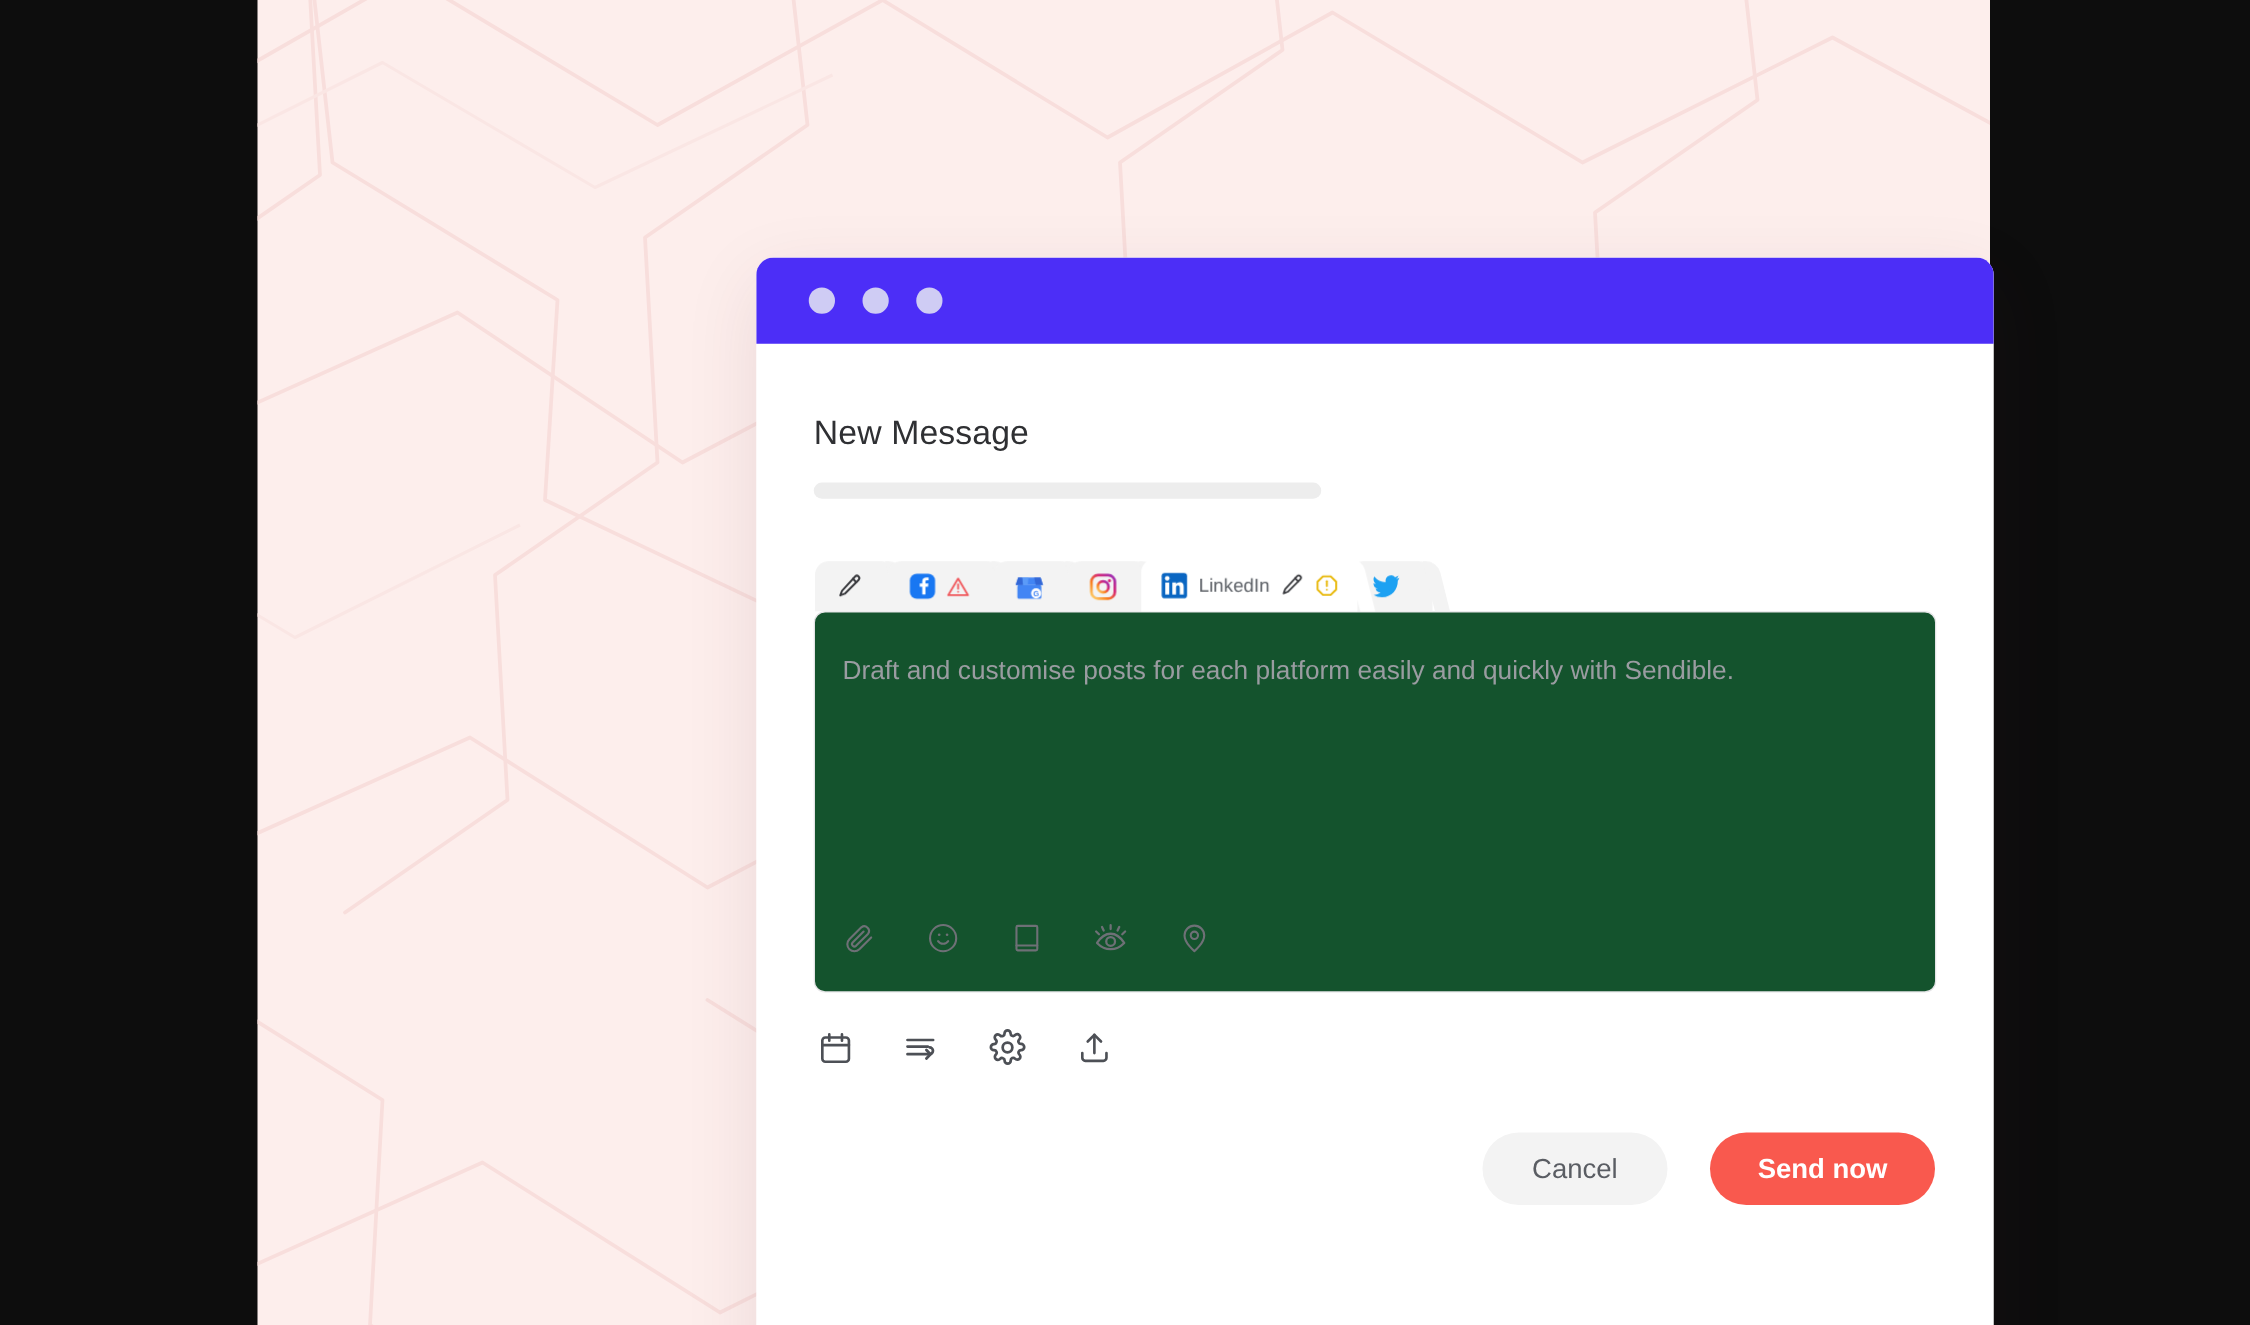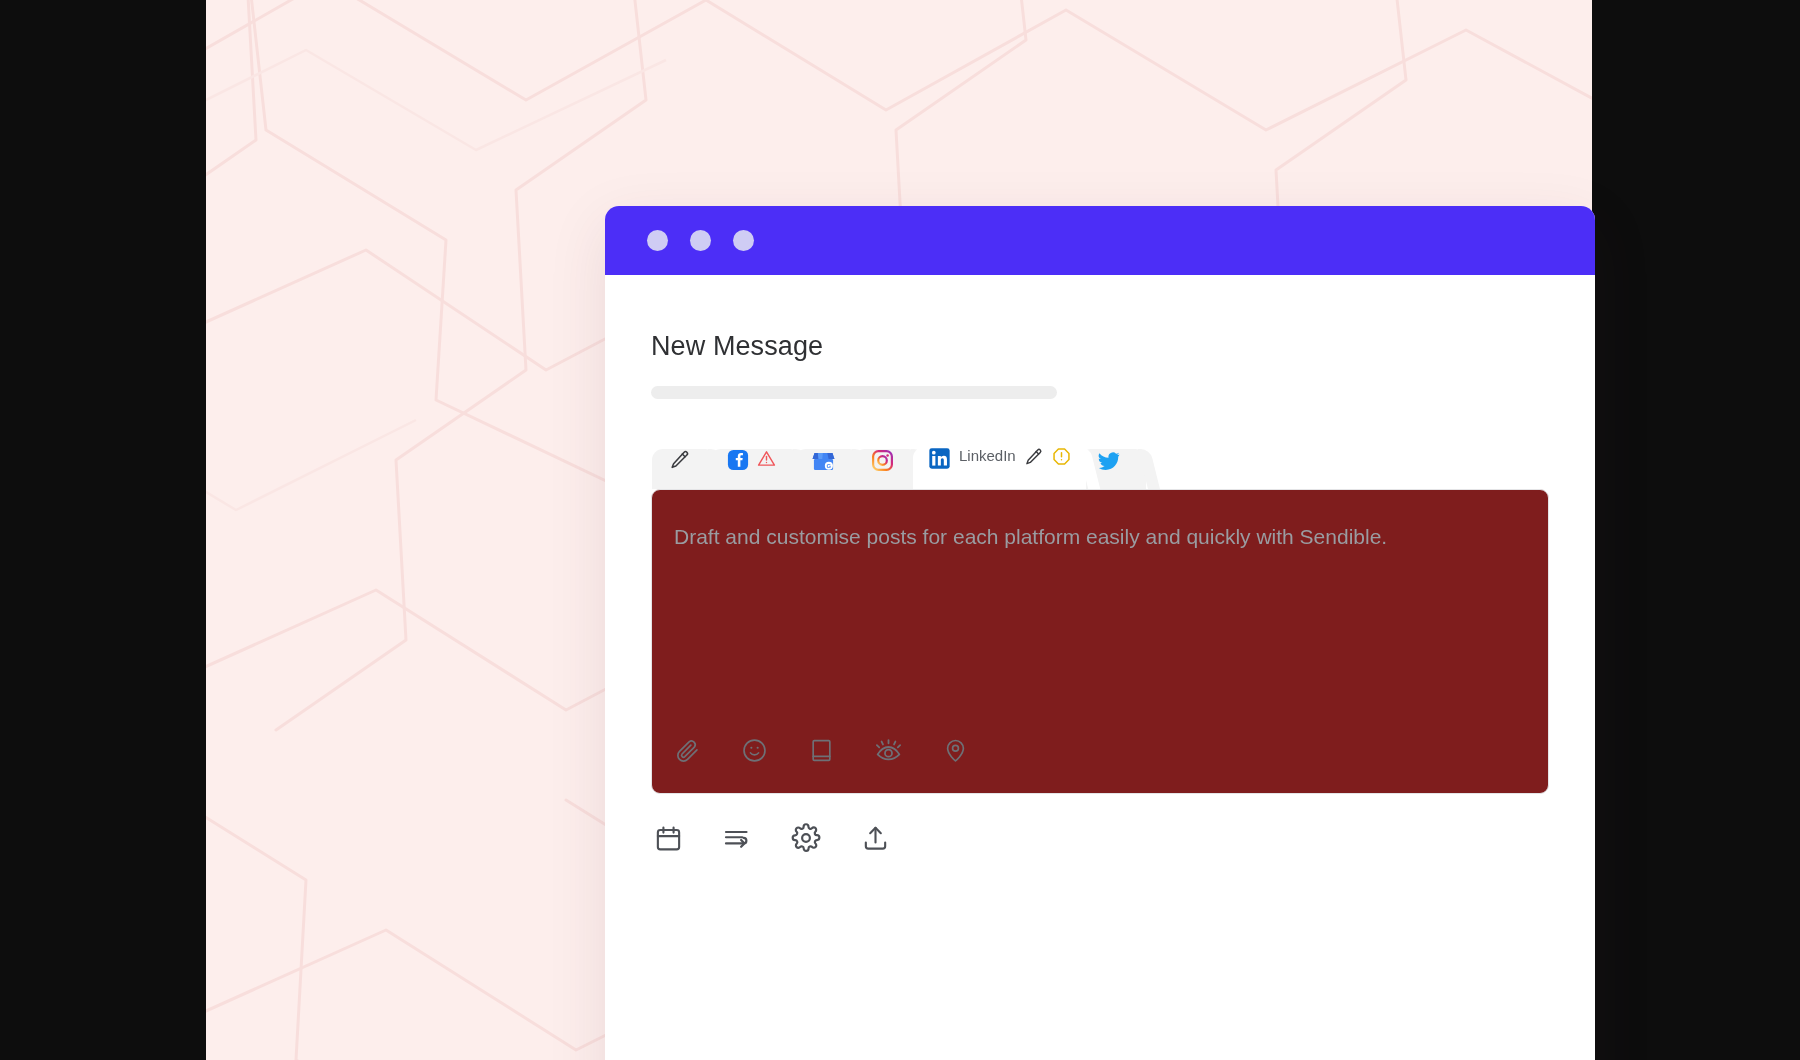--- a/index.html
+++ b/index.html
@@ -91,20 +91,21 @@
   #tabstrip {
     margin-top: 48px;
     display: flex;
     align-items: flex-end;
     height: 42px;
     padding-left: 1px;
   }
   .tab {
     height: 40px;
     display: flex;
+    align-items: center;
     gap: 8px;
     padding: 0 17px;
     background: #f3f3f3;
     border-radius: 11px 11px 0 0;
     margin-right: -6px;
     position: relative;
     box-sizing: border-box;
     transform: perspective(60px) rotateX(0deg);
   }
   .tab::after {
@@ -136,21 +137,21 @@
   }
   .tab svg { display: block; }
 
   
   #composebox {
     margin-top: 0;
     border: 1px solid #e4e4e6;
     border-radius: 9px;
     height: 305px;
     position: relative;
-    background: #7f1d1d;
+    background: #14532d;
     box-sizing: border-box;
   }
   #placeholder {
     position: absolute;
     left: 22px;
     top: 30px;
     right: 30px;
     font-size: 21px;
     line-height: 34px;
     color: #9a9ca1;
@@ -431,16 +432,20 @@
         </span>
         <span class="outer-icon">
           <svg width="29" height="29" viewBox="0 0 24 24" fill="none" stroke="currentColor" stroke-width="1.75" stroke-linecap="round" stroke-linejoin="round">
             <path d="M4 15.3v3.1a2 2 0 0 0 2 2h12a2 2 0 0 0 2-2v-3.1"></path>
             <path d="M12 3.2v12.1"></path>
             <path d="M7.6 7.6 12 3.2l4.4 4.4"></path>
           </svg>
         </span>
       </div>
 
+      <div id="footer">
+        <button id="cancel-button">Cancel</button>
+        <button id="send-button">Send now</button>
+      </div>
 
     </div>
   </div>
 </div>
 
 </body></html>

